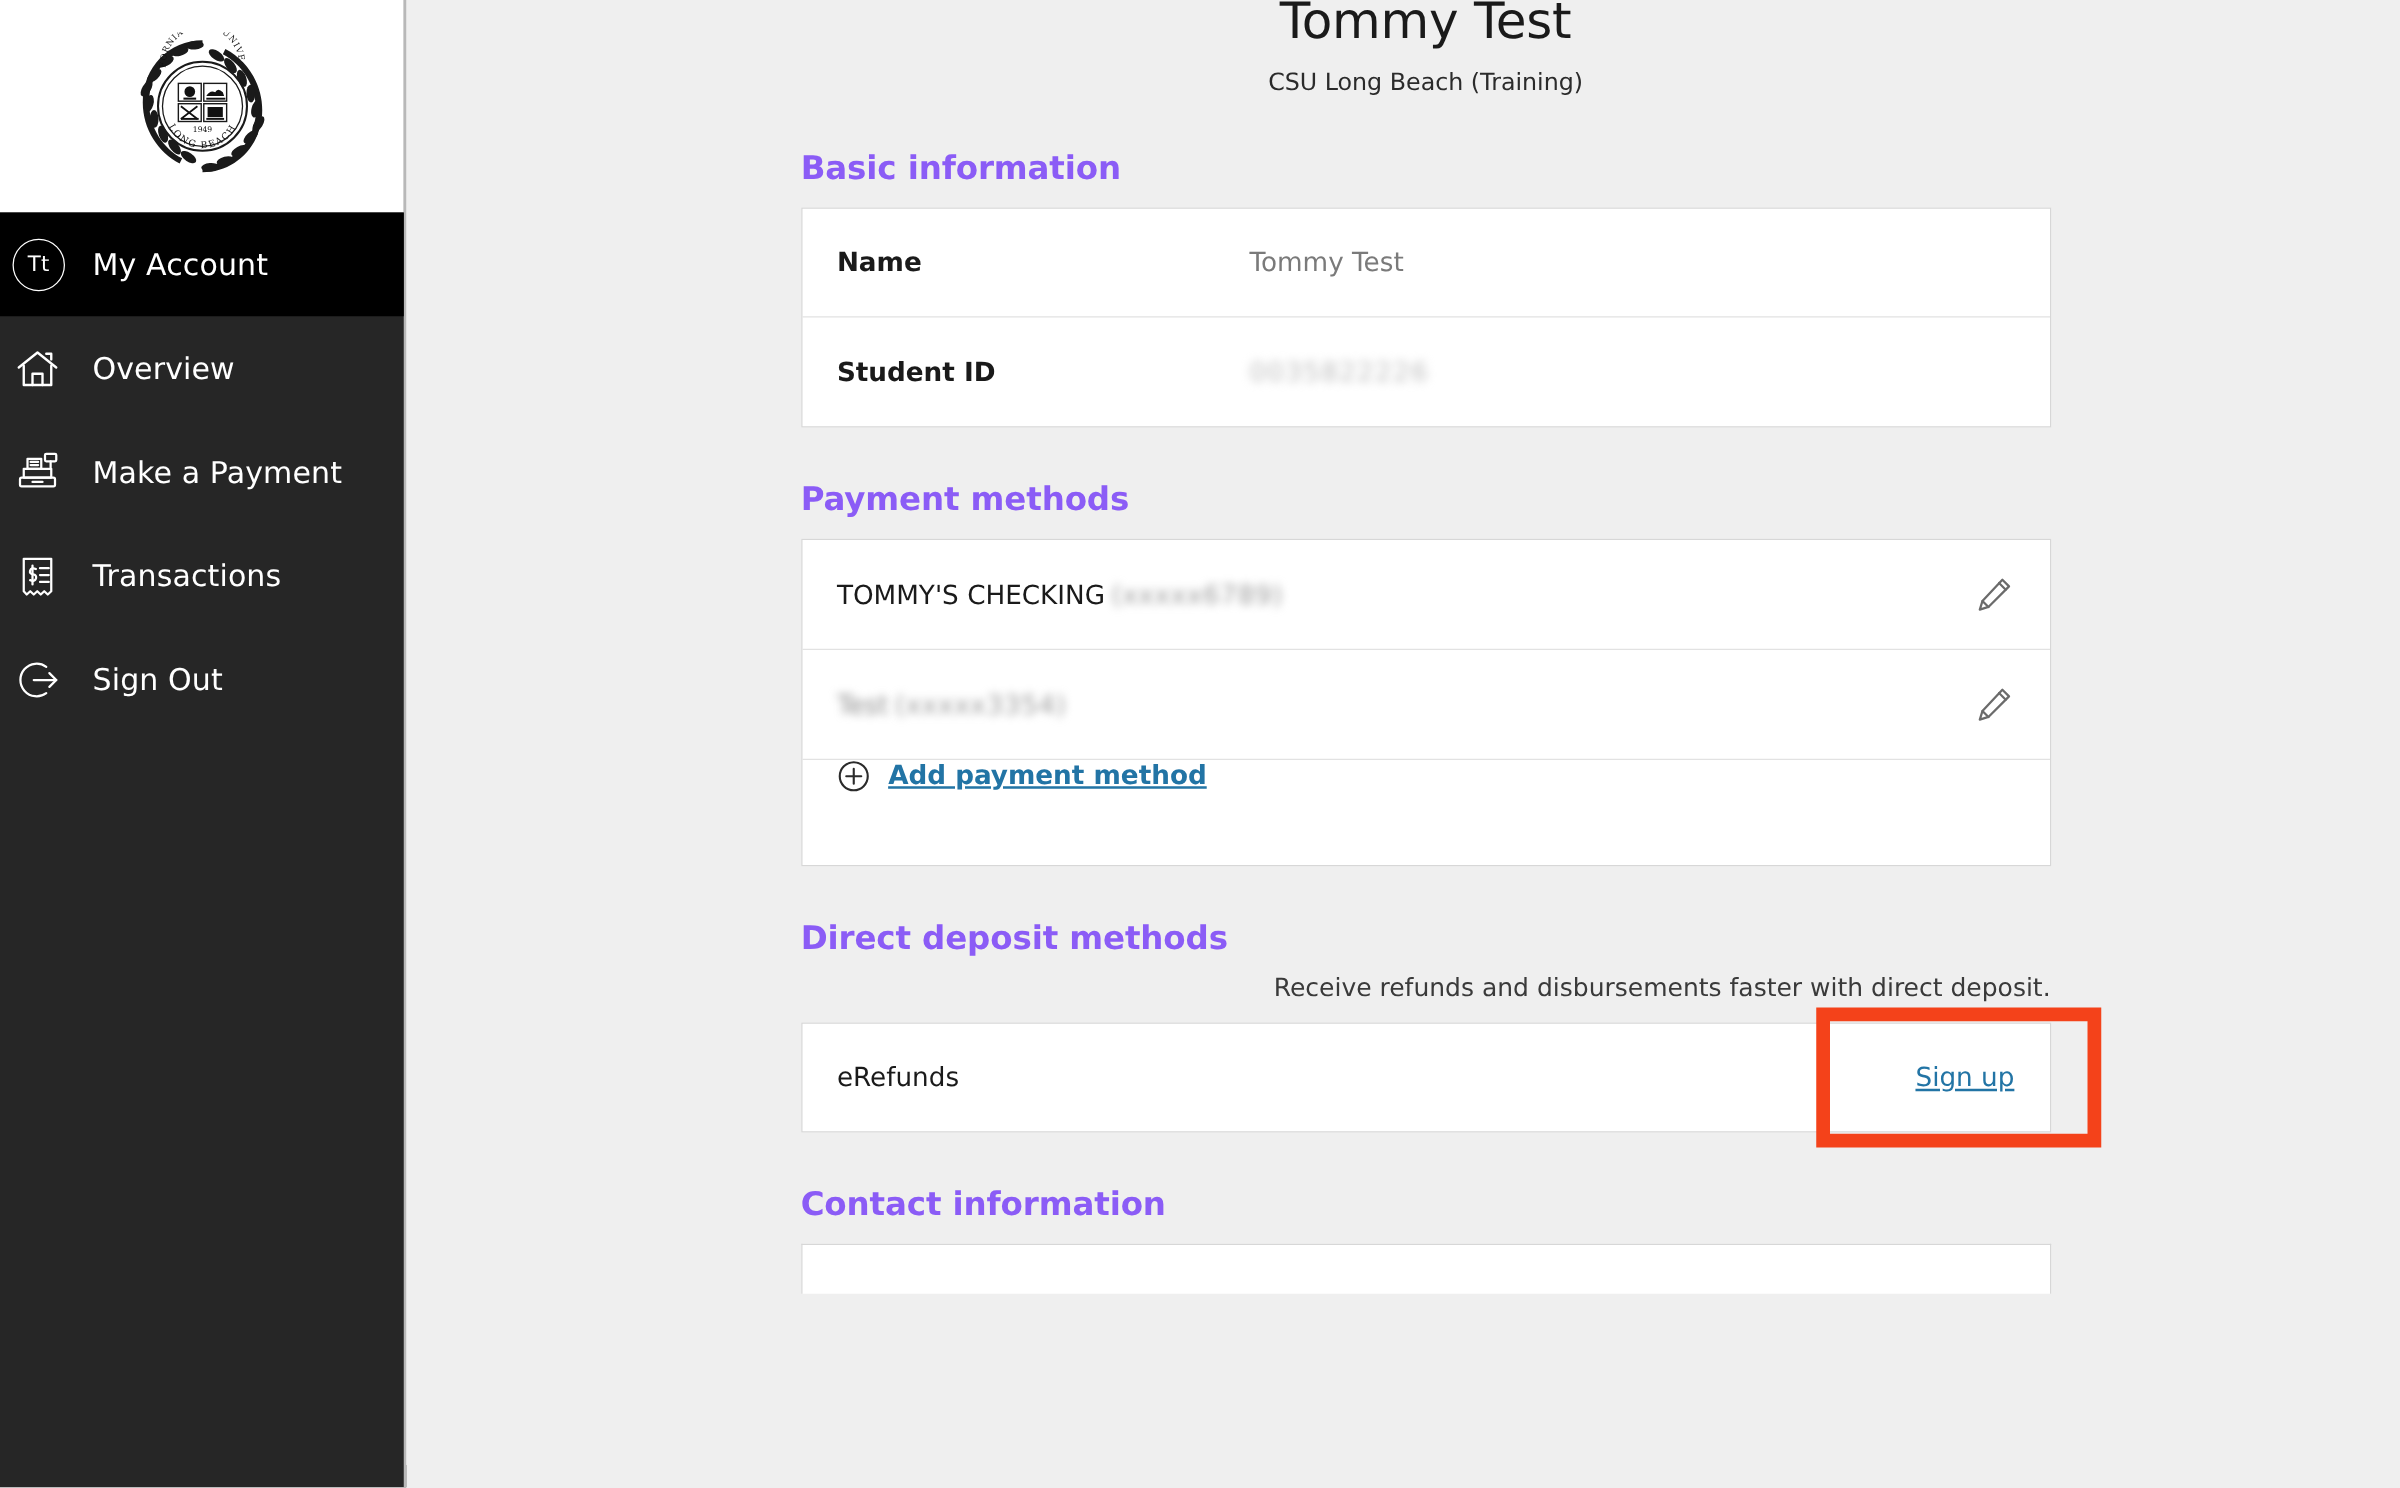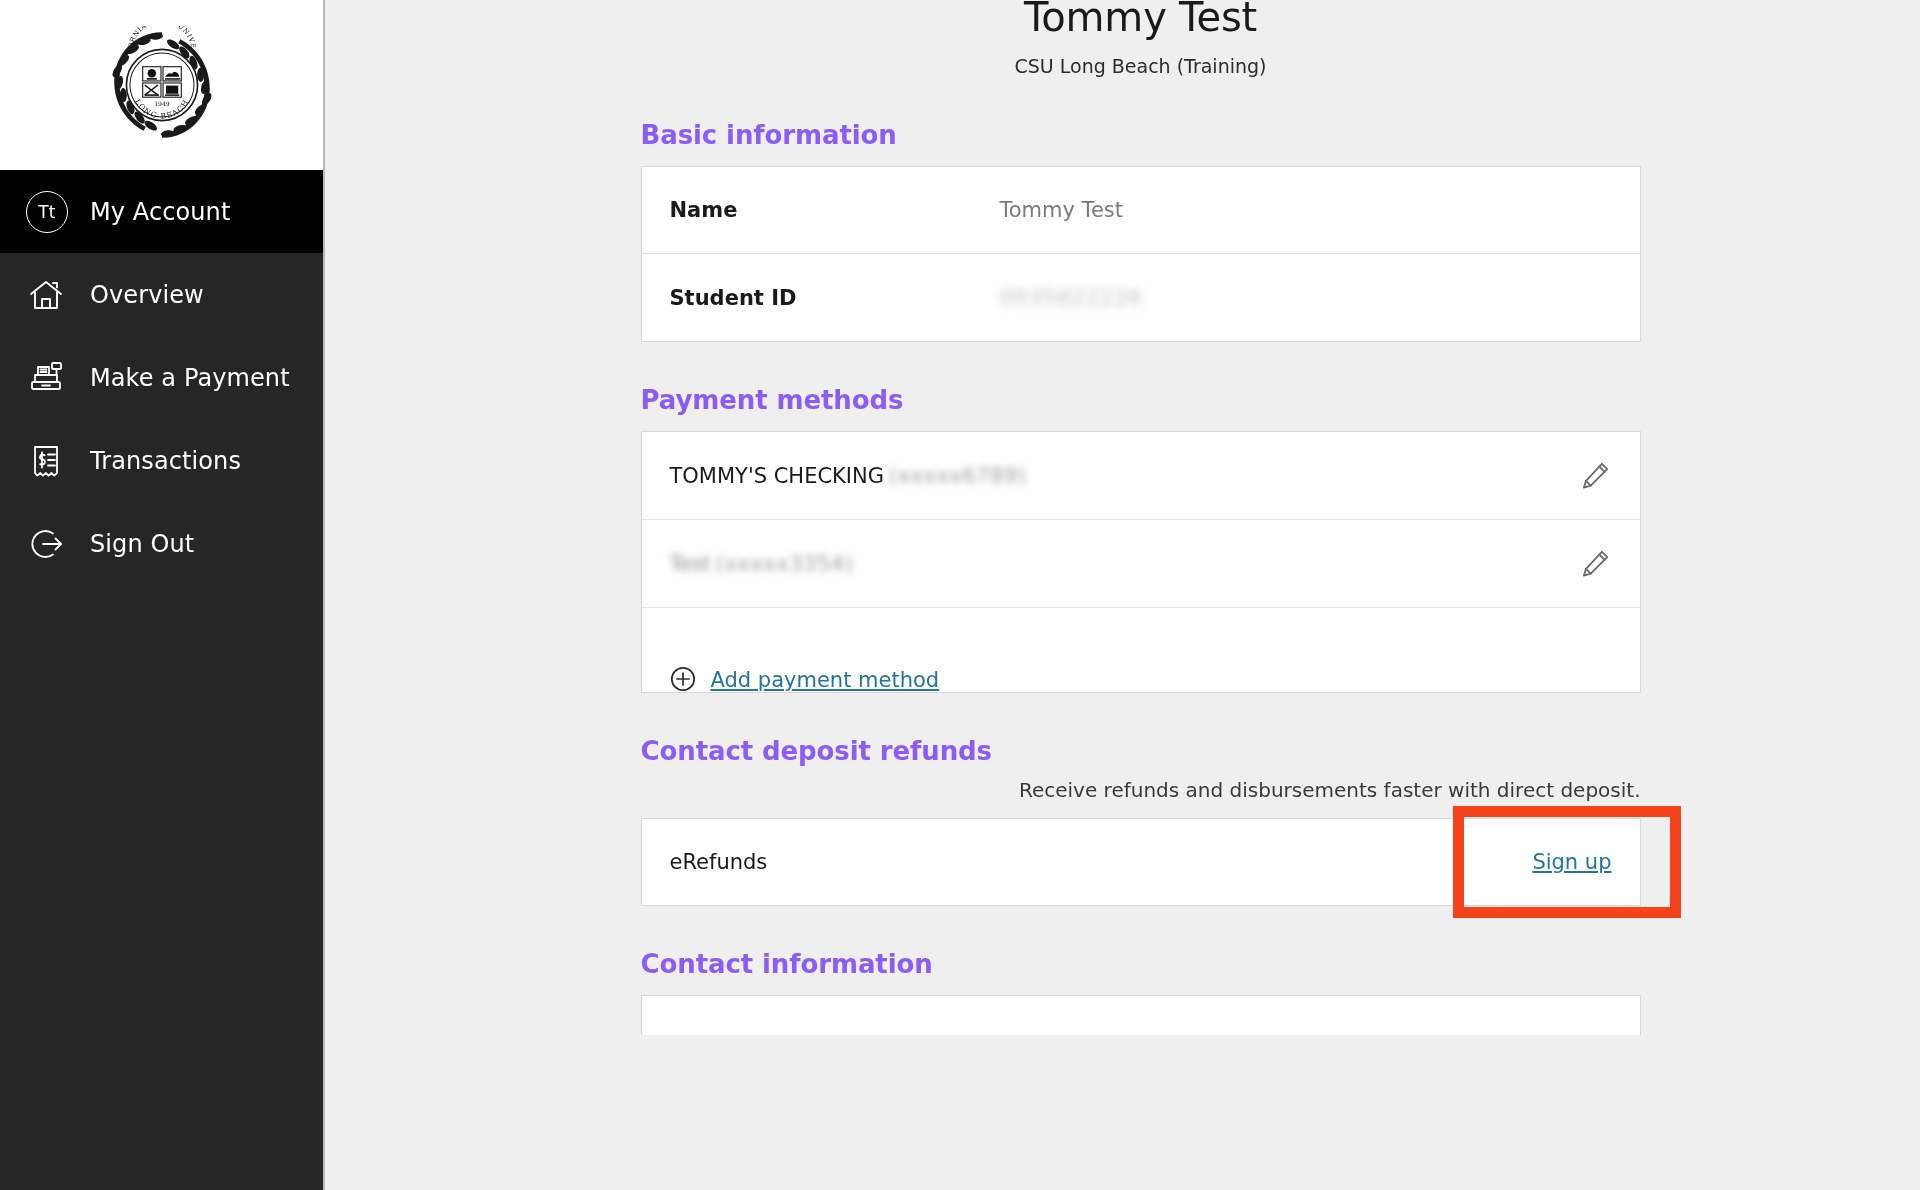--- a/index.html
+++ b/index.html
@@ -40,21 +40,21 @@
   .seal {
     width: 122px;
     height: 118px;
     display: block;
   }
 
   .nav-item {
     display: flex;
     align-items: center;
     height: 83px;
-    padding-left: 26px;
+    padding-left: 10px;
     color: #ffffff;
     cursor: pointer;
     user-select: none;
   }
   .nav-item.active {
     background: #000000;
   }
   .nav-icon {
     width: 46px;
     min-width: 46px;
@@ -195,23 +195,24 @@
 
   .edit-icon {
     width: 34px;
     height: 34px;
     cursor: pointer;
     display: block;
   }
 
   .add-row {
     display: flex;
-    align-items: flex-end;
+    align-items: flex-start;
     min-height: 84px;
     padding: 0 28px;
+    font-weight: bold;
   }
   .plus-icon {
     width: 26px;
     height: 26px;
     min-width: 26px;
     margin-right: 15px;
   }
   .link {
     font-size: 21px;
     color: #2274a5;
@@ -433,21 +434,21 @@
 
         <div class="add-row">
           <svg class="plus-icon" viewBox="0 0 26 26" fill="none" stroke="#2b2b2b" stroke-width="1.7" stroke-linecap="round">
             <circle cx="13" cy="13" r="11.2"></circle>
             <path d="M13 7 V19 M7 13 H19"></path>
           </svg>
           <span class="link">Add payment method</span>
         </div>
       </div>
 
-      <h2 class="section-title">Contact deposit refunds</h2>
+      <h2 class="section-title">Direct deposit methods</h2>
       <div class="section-desc">Receive refunds and disbursements faster with direct deposit.</div>
 
       <div style="position:relative;">
         <div class="erefund-card">
           <span class="erefund-label">eRefunds</span>
           <span class="link">Sign up</span>
         </div>
         <div class="highlight-box" style="left: 812px; top: -12px; width: 228px; height: 112px;"></div>
       </div>
 

